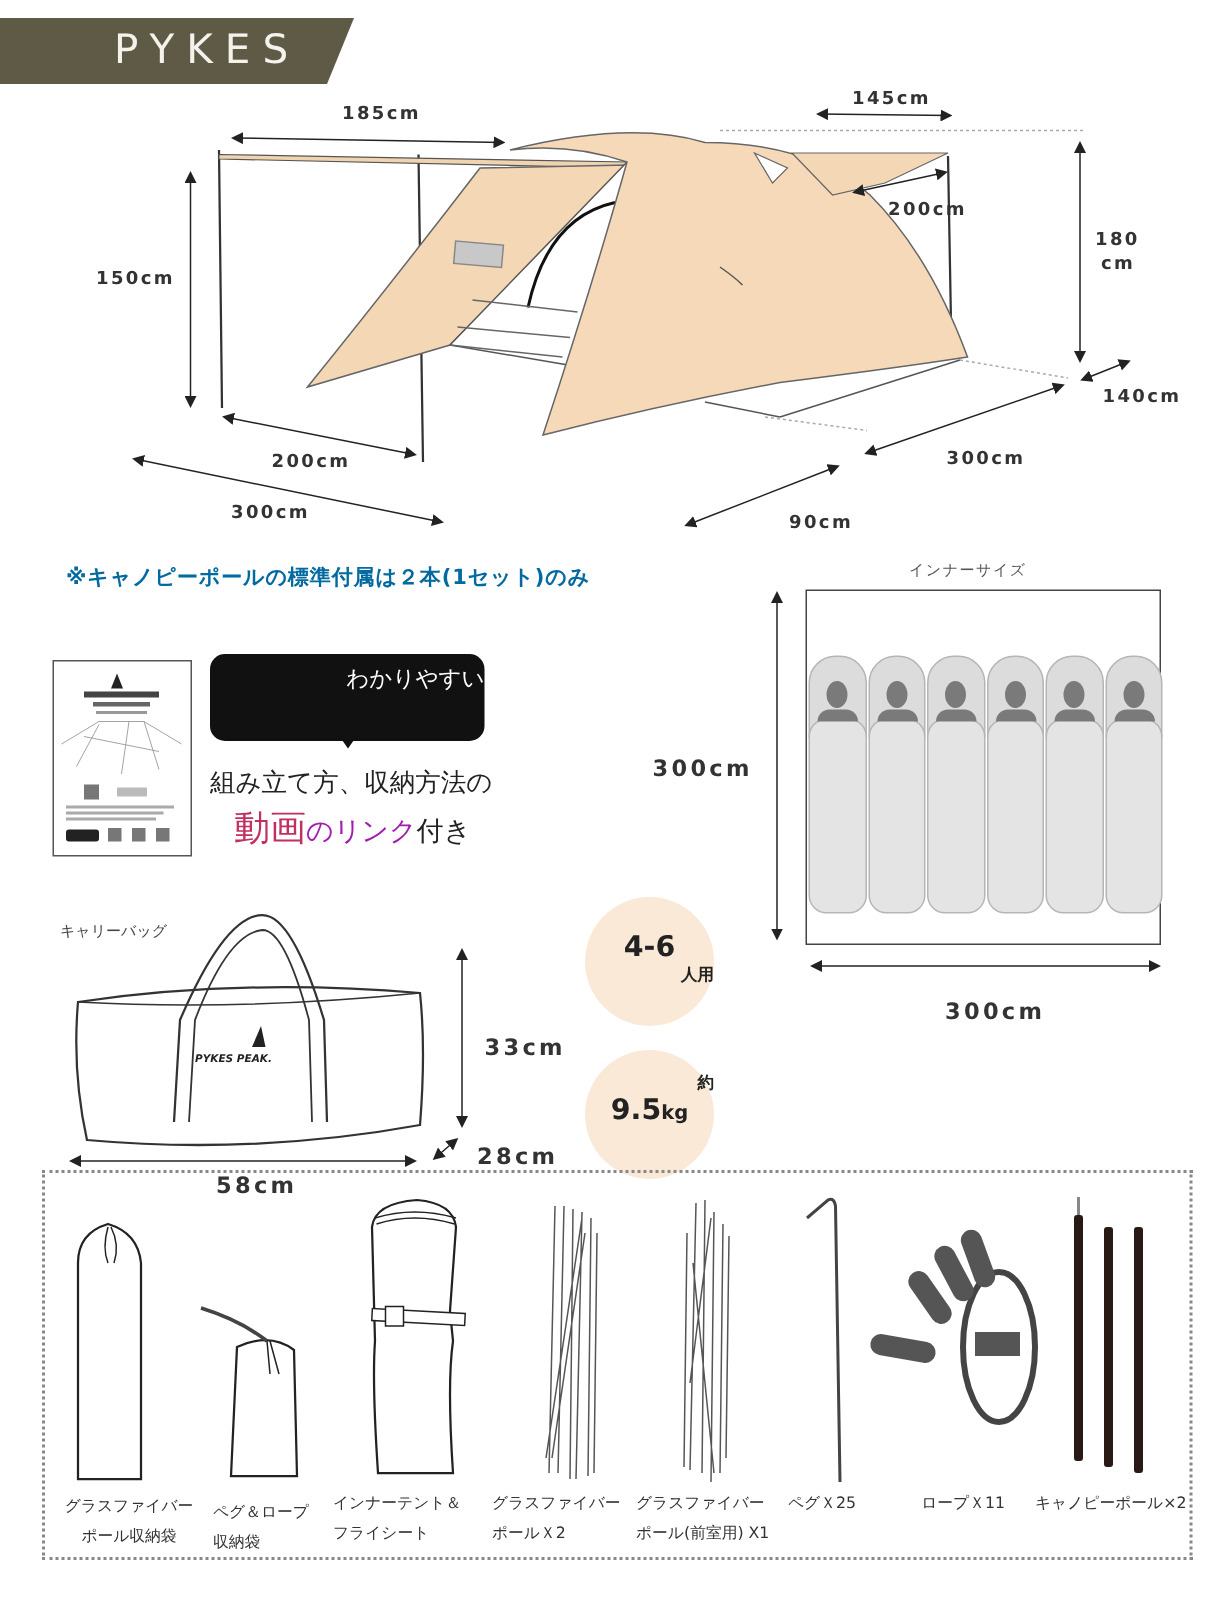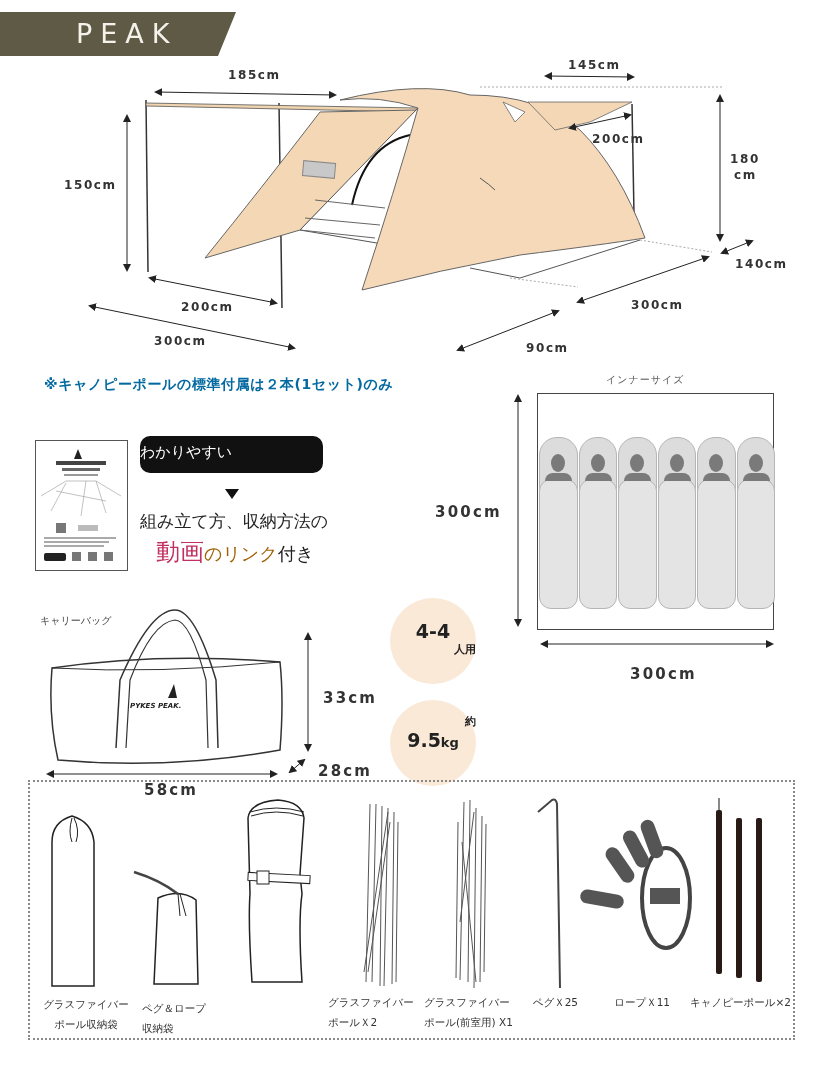--- a/index.html
+++ b/index.html
@@ -10,26 +10,26 @@
   .spec-banner { left: 0; top: 12px; width: 236px; height: 44px; }
   .spec-banner svg { position: absolute; left: 0; top: 0; }
   .spec-title { position: absolute; left: 76px; top: 6px; font-family: "DejaVu Sans", sans-serif; font-size: 27px; letter-spacing: 8px; color: #f4f2ea; font-weight: normal; }
 
   .dim { font-family: "DejaVu Sans", sans-serif; font-weight: bold; font-size: 12px; letter-spacing: 1.6px; color: #333; white-space: nowrap; }
   .dim-lg { font-size: 15px; letter-spacing: 2.2px; }
 
   .notice { left: 44px; top: 376px; font-size: 14px; font-weight: bold; color: #0369a1; letter-spacing: 0.6px; white-space: nowrap; }
 
   .manual-doc { left: 35px; top: 440px; width: 93px; height: 131px; border: 1px solid #555; background: #fff; }
-  .bubble { left: 140px; top: 436px; width: 183px; height: 37px; background: #111; border-radius: 10px; color: #fff; text-align: left; font-size: 15px; line-height: 22px; padding-top: 5px; }
+  .bubble { left: 140px; top: 436px; width: 183px; height: 58px; background: #111; border-radius: 10px; color: #fff; text-align: right; font-size: 15px; line-height: 22px; padding-top: 5px; }
   .bubble-tail { left: 225px; top: 489px; width: 0; height: 0; border-left: 7px solid transparent; border-right: 7px solid transparent; border-top: 10px solid #111; }
   .manual-line1 { left: 140px; top: 510px; font-size: 17px; color: #222; white-space: nowrap; }
   .manual-line2 { left: 156px; top: 536px; font-size: 18px; color: #222; white-space: nowrap; }
   .manual-line2 .hl { color: #c03060; font-size: 24px; }
-  .manual-line2 .pk { color: #a16207; }
+  .manual-line2 .pk { color: #a21caf; }
 
   .bag-label { left: 40px; top: 614px; font-size: 10px; color: #444; }
 
   .circle { width: 86px; height: 86px; border-radius: 50%; background: #fbe9d7; text-align: center; color: #222; }
   .circle .big { font-size: 19px; font-weight: bold; display: block; }
   .circle .small { font-size: 11px; font-weight: bold; display: block; text-align: right; }
 
   .inner-label { left: 606px; top: 373px; font-size: 10px; color: #555; letter-spacing: 1px; text-align: center; }
   .inner-box { left: 537px; top: 393px; width: 237px; height: 237px; border: 1.5px solid #444; }
   .sleepers { position: absolute; left: 1px; top: 43px; display: flex; gap: 1px; }
@@ -42,21 +42,21 @@
   .items-box { left: 28px; top: 780px; width: 767px; height: 260px; border: 2px dotted #888; }
   .item-label { position: absolute; font-size: 10.5px; color: #333; text-align: center; line-height: 20px; white-space: nowrap; }
 </style>
 </head>
 <body>
 
 <div class="abs spec-banner">
   <svg width="236" height="44" viewBox="0 0 236 44">
     <polygon points="0,0 236,0 218,44 0,44" fill="#5e5a45"></polygon>
   </svg>
-  <span class="spec-title">PEAK</span>
+  <span class="spec-title">PYKES</span>
 </div>
 
 <svg class="abs" style="left:0;top:55px" width="818" height="310" viewBox="0 55 818 310">
   <defs>
     <marker id="ah" markerWidth="8" markerHeight="8" refX="6" refY="4" orient="auto-start-reverse">
       <path d="M0,0 L8,4 L0,8 z" fill="#222"></path>
     </marker>
   </defs>
 
   <line x1="480" y1="87" x2="722" y2="87" stroke="#aaa" stroke-dasharray="2,2"></line>
@@ -155,21 +155,21 @@
   <text x="90" y="108" font-family="DejaVu Sans, sans-serif" font-size="7" font-style="italic" font-weight="bold" fill="#222">PYKES PEAK.</text>
   <line x1="268" y1="34" x2="268" y2="150" stroke="#222" marker-start="url(#ah2)" marker-end="url(#ah2)"></line>
   <line x1="250" y1="172" x2="264" y2="160" stroke="#222" marker-start="url(#ah2)" marker-end="url(#ah2)"></line>
   <line x1="8" y1="174" x2="236" y2="174" stroke="#222" marker-start="url(#ah2)" marker-end="url(#ah2)"></line>
 </svg>
 <span class="abs dim dim-lg" style="left:323px;top:689px">33cm</span>
 <span class="abs dim dim-lg" style="left:318px;top:762px">28cm</span>
 <span class="abs dim dim-lg" style="left:144px;top:781px">58cm</span>
 
 <div class="abs circle" style="left:390px;top:598px;padding-top:22px">
-  <span class="big">4-4</span>
+  <span class="big">4-6</span>
   <span class="small">人用</span>
 </div>
 <div class="abs circle" style="left:390px;top:700px;padding-top:14px">
   <span class="small">約</span>
   <span class="big"><span>9.5</span><span style="font-size:13px">kg</span></span>
 </div>
 
 <div class="abs inner-label">インナーサイズ</div>
 <svg class="abs" style="left:510px;top:390px" width="280" height="270" viewBox="0 0 280 270">
   <defs>
@@ -273,29 +273,33 @@
     </g>
   </svg>
   <div class="item-label" style="left:8px;top:212px;width:96px">
     <div>グラスファイバー</div>
     <div>ポール収納袋</div>
   </div>
   <div class="item-label" style="left:112px;top:216px;width:80px;text-align:left">
     <div>ペグ＆ロープ</div>
     <div>収納袋</div>
   </div>
+  <div class="item-label" style="left:192px;top:210px;width:100px;text-align:left">
+    <div>インナーテント＆</div>
+    <div>フライシート</div>
+  </div>
   <div class="item-label" style="left:298px;top:210px;width:90px;text-align:left">
     <div>グラスファイバー</div>
     <div>ポールＸ2</div>
   </div>
   <div class="item-label" style="left:394px;top:210px;width:94px;text-align:left">
     <div>グラスファイバー</div>
     <div>ポール(前室用) X1</div>
   </div>
-  <div class="item-label" style="left:488px;top:210px;width:60px;text-align:right">
+  <div class="item-label" style="left:488px;top:210px;width:60px;text-align:center">
     <div>ペグＸ25</div>
   </div>
   <div class="item-label" style="left:570px;top:210px;width:70px;text-align:right">
     <div>ロープＸ11</div>
   </div>
   <div class="item-label" style="left:660px;top:210px;width:104px;text-align:left">
     <div>キャノピーポール×2</div>
   </div>
 </div>
 

